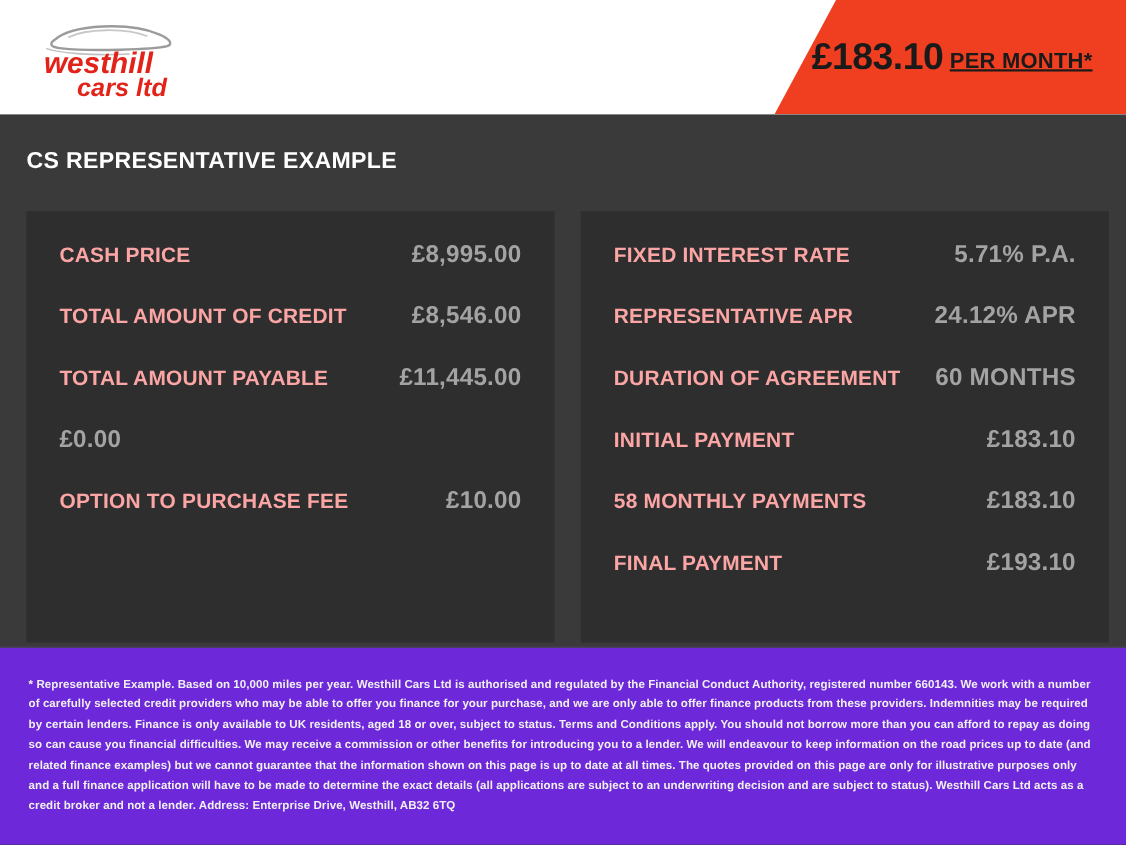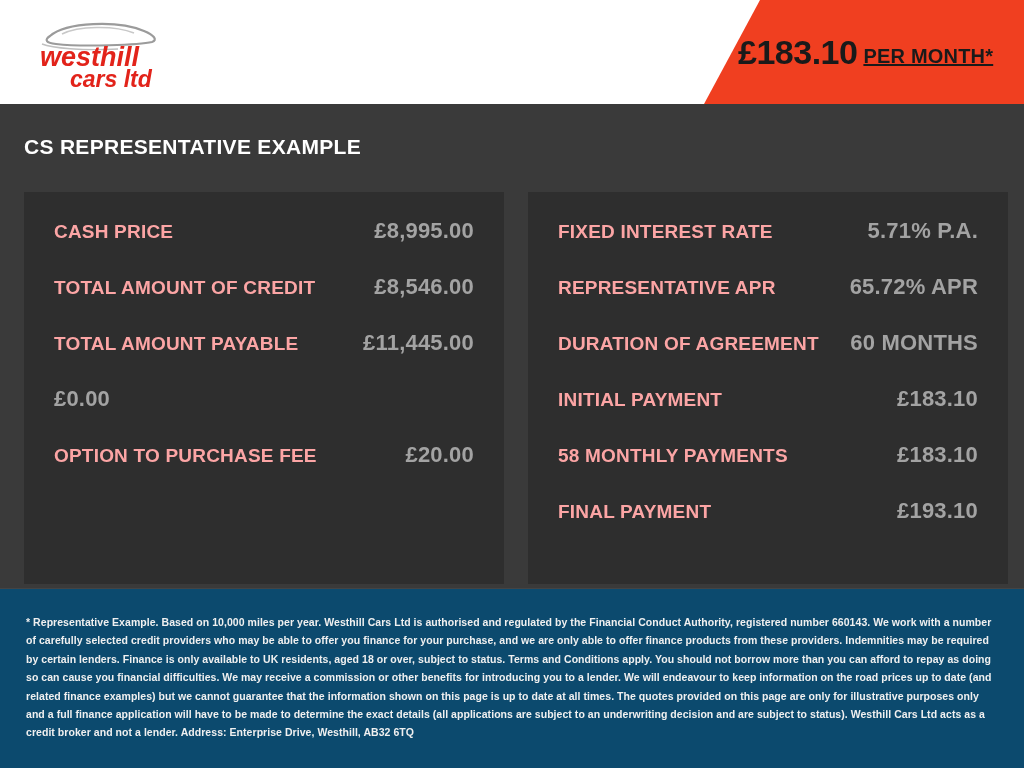--- a/index.html
+++ b/index.html
@@ -109,21 +109,21 @@
     text-align: right;
   }
 
   
   .disclaimer {
     position: absolute;
     left: 0;
     top: 588px;
     width: 1024px;
     height: 180px;
-    background: #0c4a6e;
+    background: #6d28d9;
     border-top: 1px solid #444;
     padding: 24px 26px 0 26px;
   }
   .disclaimer p {
     font-size: 10.5px;
     line-height: 1.75;
     color: #f0f0f0;
     font-weight: bold;
     letter-spacing: 0.05px;
     text-align: left;
@@ -169,32 +169,32 @@
       </div>
       <div class="row">
         <span class="row-label">TOTAL AMOUNT PAYABLE</span>
         <span class="row-value">£11,445.00</span>
       </div>
       <div class="row">
         <span class="row-value">£0.00</span>
       </div>
       <div class="row">
         <span class="row-label">OPTION TO PURCHASE FEE</span>
-        <span class="row-value">£20.00</span>
+        <span class="row-value">£10.00</span>
       </div>
     </div>
 
     <div class="panel">
       <div class="row">
         <span class="row-label">FIXED INTEREST RATE</span>
         <span class="row-value">5.71% P.A.</span>
       </div>
       <div class="row">
         <span class="row-label">REPRESENTATIVE APR</span>
-        <span class="row-value">65.72% APR</span>
+        <span class="row-value">24.12% APR</span>
       </div>
       <div class="row">
         <span class="row-label">DURATION OF AGREEMENT</span>
         <span class="row-value">60 MONTHS</span>
       </div>
       <div class="row">
         <span class="row-label">INITIAL PAYMENT</span>
         <span class="row-value">£183.10</span>
       </div>
       <div class="row">

